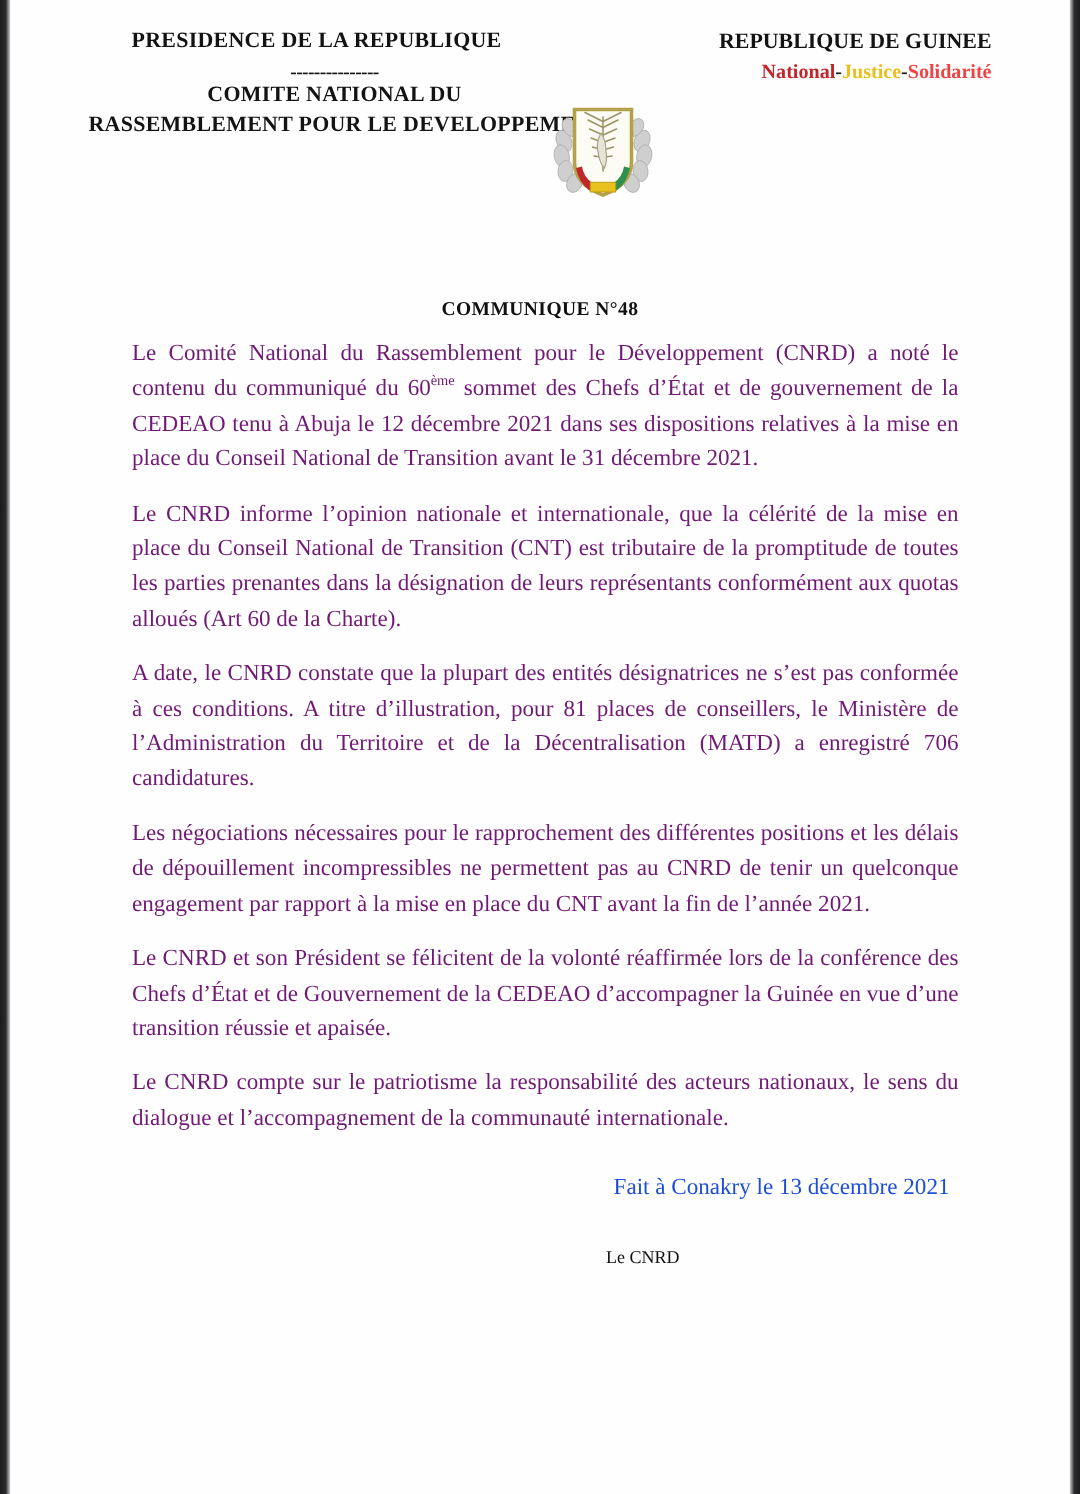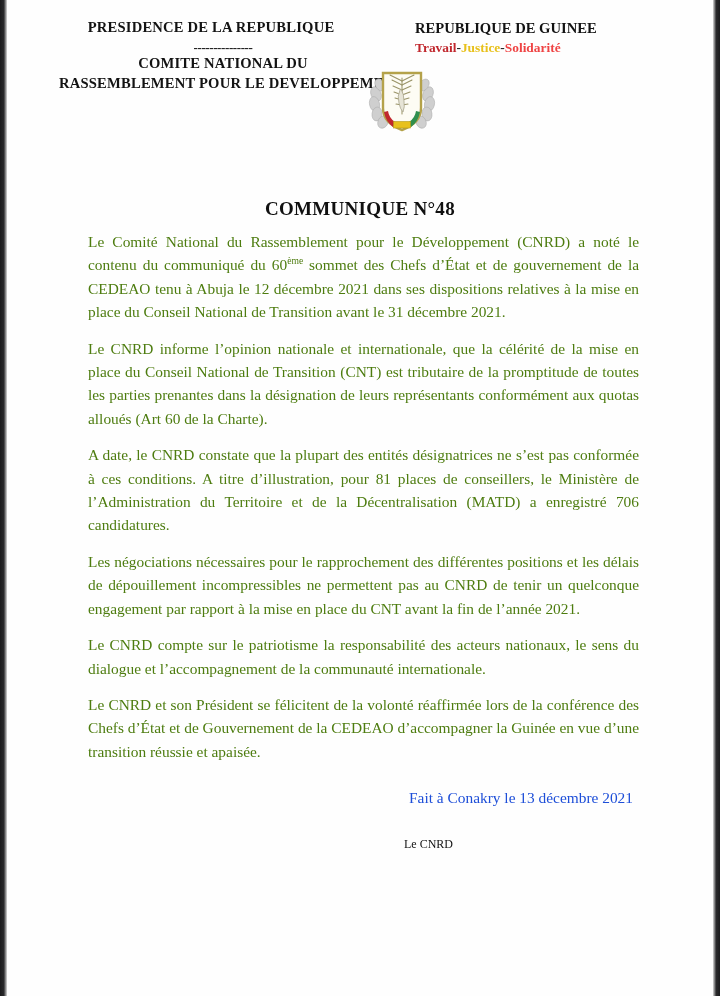--- a/index.html
+++ b/index.html
@@ -80,24 +80,24 @@
   .lh-rassemblement {
     position: absolute;
     left: 52px;
     top: 76px;
     width: 330px;
     text-align: center;
   }
 
   .lh-right {
     position: absolute;
-    left: 408px;
+    left: 430px;
     top: 20px;
     width: 224px;
-    text-align: left;
+    text-align: right;
   }
   .lh-republique {
     font-weight: bold;
     font-size: 14.6px;
     color: #131313;
     white-space: nowrap;
   }
   .lh-motto {
     margin-top: 3px;
     font-weight: bold;
@@ -114,34 +114,34 @@
     width: 74px;
     height: 76px;
   }
   .emblem svg { display: block; }
 
   
   .doc-title {
     margin: 26px 0 10px 0;
     text-align: center;
     font-weight: bold;
-    font-size: 19px;
+    font-size: 13px;
     letter-spacing: .3px;
     color: #101010;
   }
   .body-block {
     margin: 0 74px 0 81px;
   }
   p.para {
     margin: 0 0 13px 0;
     text-align: justify;
     text-justify: inter-word;
     font-size: 15.4px;
     line-height: 23.4px;
-    color: #4d7c0f;
+    color: #701a75;
   }
   p.para sup {
     font-size: 9.6px;
     vertical-align: super;
     line-height: 0;
   }
   .signature {
     margin: 26px 74px 0 81px;
   }
   .sig-place {
@@ -173,21 +173,21 @@
 
     <div class="lh-dashes">---------------</div>
 
     <div class="lh-line lh-comite">COMITE NATIONAL DU</div>
 
     <div class="lh-line lh-rassemblement">RASSEMBLEMENT POUR LE DEVELOPPEMENT</div>
 
     <div class="lh-right">
       <div class="lh-republique">REPUBLIQUE DE GUINEE</div>
       <div class="lh-motto">
-        <span style="color:#c0272d">Travail</span><span class="motto-sep">-</span><span style="color:#e8c11c">Justice</span><span class="motto-sep">-</span><span style="color:#ef4444">Solidarité</span>
+        <span style="color:#c0272d">National</span><span class="motto-sep">-</span><span style="color:#e8c11c">Justice</span><span class="motto-sep">-</span><span style="color:#ef4444">Solidarité</span>
       </div>
     </div>
 
     <div class="emblem">
       <svg viewBox="0 0 74 76" width="74" height="76" aria-hidden="true">
 
         <g fill="#cfcfcf" stroke="#a9a9a9" stroke-width="0.5">
           <ellipse cx="11" cy="34" rx="5" ry="7.5" transform="rotate(-22 11 34)"></ellipse>
           <ellipse cx="9.5" cy="44" rx="5" ry="7.5" transform="rotate(-12 9.5 44)"></ellipse>
           <ellipse cx="12" cy="54" rx="5" ry="7" transform="rotate(8 12 54)"></ellipse>
@@ -235,23 +235,23 @@
 
     <p class="para"><span>Le Comité National du Rassemblement pour le Développement (CNRD) a noté le contenu du communiqué du 60</span><sup>ème</sup><span> sommet des Chefs d’État et de gouvernement de la CEDEAO tenu à Abuja le 12 décembre 2021 dans ses dispositions relatives à la mise en place du Conseil National de Transition avant le 31 décembre 2021.</span></p>
 
 
     <p class="para">Le CNRD informe l’opinion nationale et internationale, que la célérité de la mise en place du Conseil National de Transition (CNT) est tributaire de la promptitude de toutes les parties prenantes dans la désignation de leurs représentants conformément aux quotas alloués (Art 60 de la Charte).</p>
 
     <p class="para">A date, le CNRD constate que la plupart des entités désignatrices ne s’est pas conformée à ces conditions. A titre d’illustration, pour 81 places de conseillers, le Ministère de l’Administration du Territoire et de la Décentralisation (MATD) a enregistré 706 candidatures.</p>
 
     <p class="para">Les négociations nécessaires pour le rapprochement des différentes positions et les délais de dépouillement incompressibles ne permettent pas au CNRD de tenir un quelconque engagement par rapport à la mise en place du CNT avant la fin de l’année 2021.</p>
 
+    <p class="para">Le CNRD et son Président se félicitent de la volonté réaffirmée lors de la conférence des Chefs d’État et de Gouvernement de la CEDEAO d’accompagner la Guinée en vue d’une transition réussie et apaisée.</p>
+
     <p class="para">Le CNRD compte sur le patriotisme la responsabilité des acteurs nationaux, le sens du dialogue et l’accompagnement de la communauté internationale.</p>
-
-    <p class="para">Le CNRD et son Président se félicitent de la volonté réaffirmée lors de la conférence des Chefs d’État et de Gouvernement de la CEDEAO d’accompagner la Guinée en vue d’une transition réussie et apaisée.</p>
   </div>
 
   <div class="signature">
     <div class="sig-place">Fait à Conakry le 13 décembre 2021</div>
     <div class="sig-author">Le CNRD</div>
   </div>
 
 </div>
 
 </body></html>

